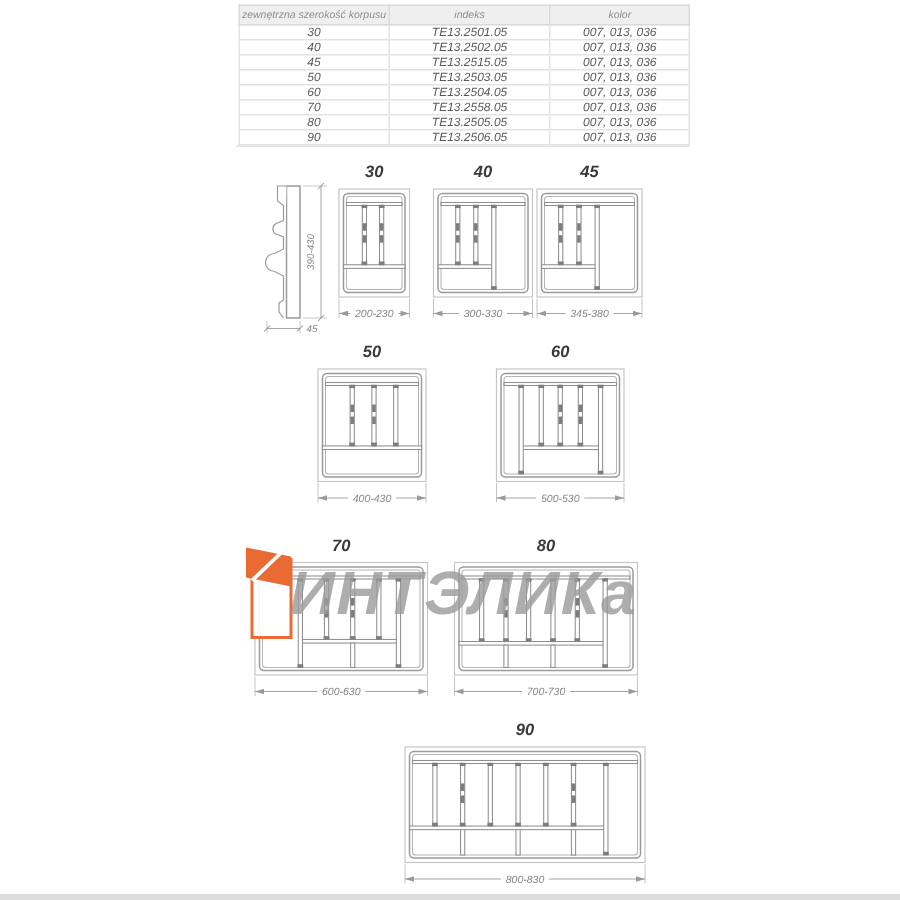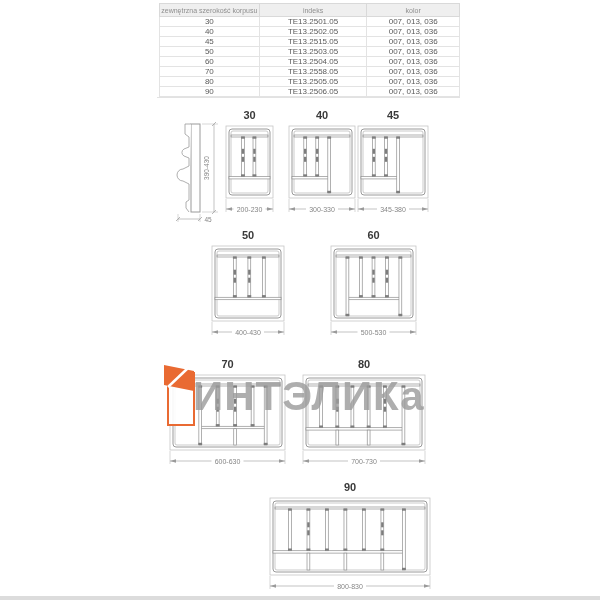--- a/index.html
+++ b/index.html
@@ -1,17 +1,17 @@
 <!DOCTYPE html>
 <html><head>
 <meta charset="utf-8">
 <style>
   html,body{margin:0;padding:0;background:#fff;}
   #page{position:relative;width:600px;height:600px;background:#ffffff;overflow:hidden;
-        font-family:"Liberation Sans", sans-serif;}
+        font-family:"Liberation Sans", sans-serif;font-style:italic;}
   
   #spec-table{position:absolute;left:159px;top:3px;width:301px;border-collapse:collapse;
               font-size:8px;color:#555;}
   #spec-table th{background:#efefef;color:#8f8f8f;font-weight:normal;font-size:7px;
                  border:1px solid #d9d9d9;height:12px;padding:0;}
   #spec-table td{border:1px solid #e3e3e3;text-align:center;height:9px;padding:0;
                  color:#5a5a5a;line-height:9px;}
   #spec-table col.c1{width:100px;} #spec-table col.c2{width:108px;} #spec-table col.c3{width:93px;}
   #table-sep{position:absolute;left:157px;top:97px;width:303px;height:1px;background:#e2e2e2;}
   

